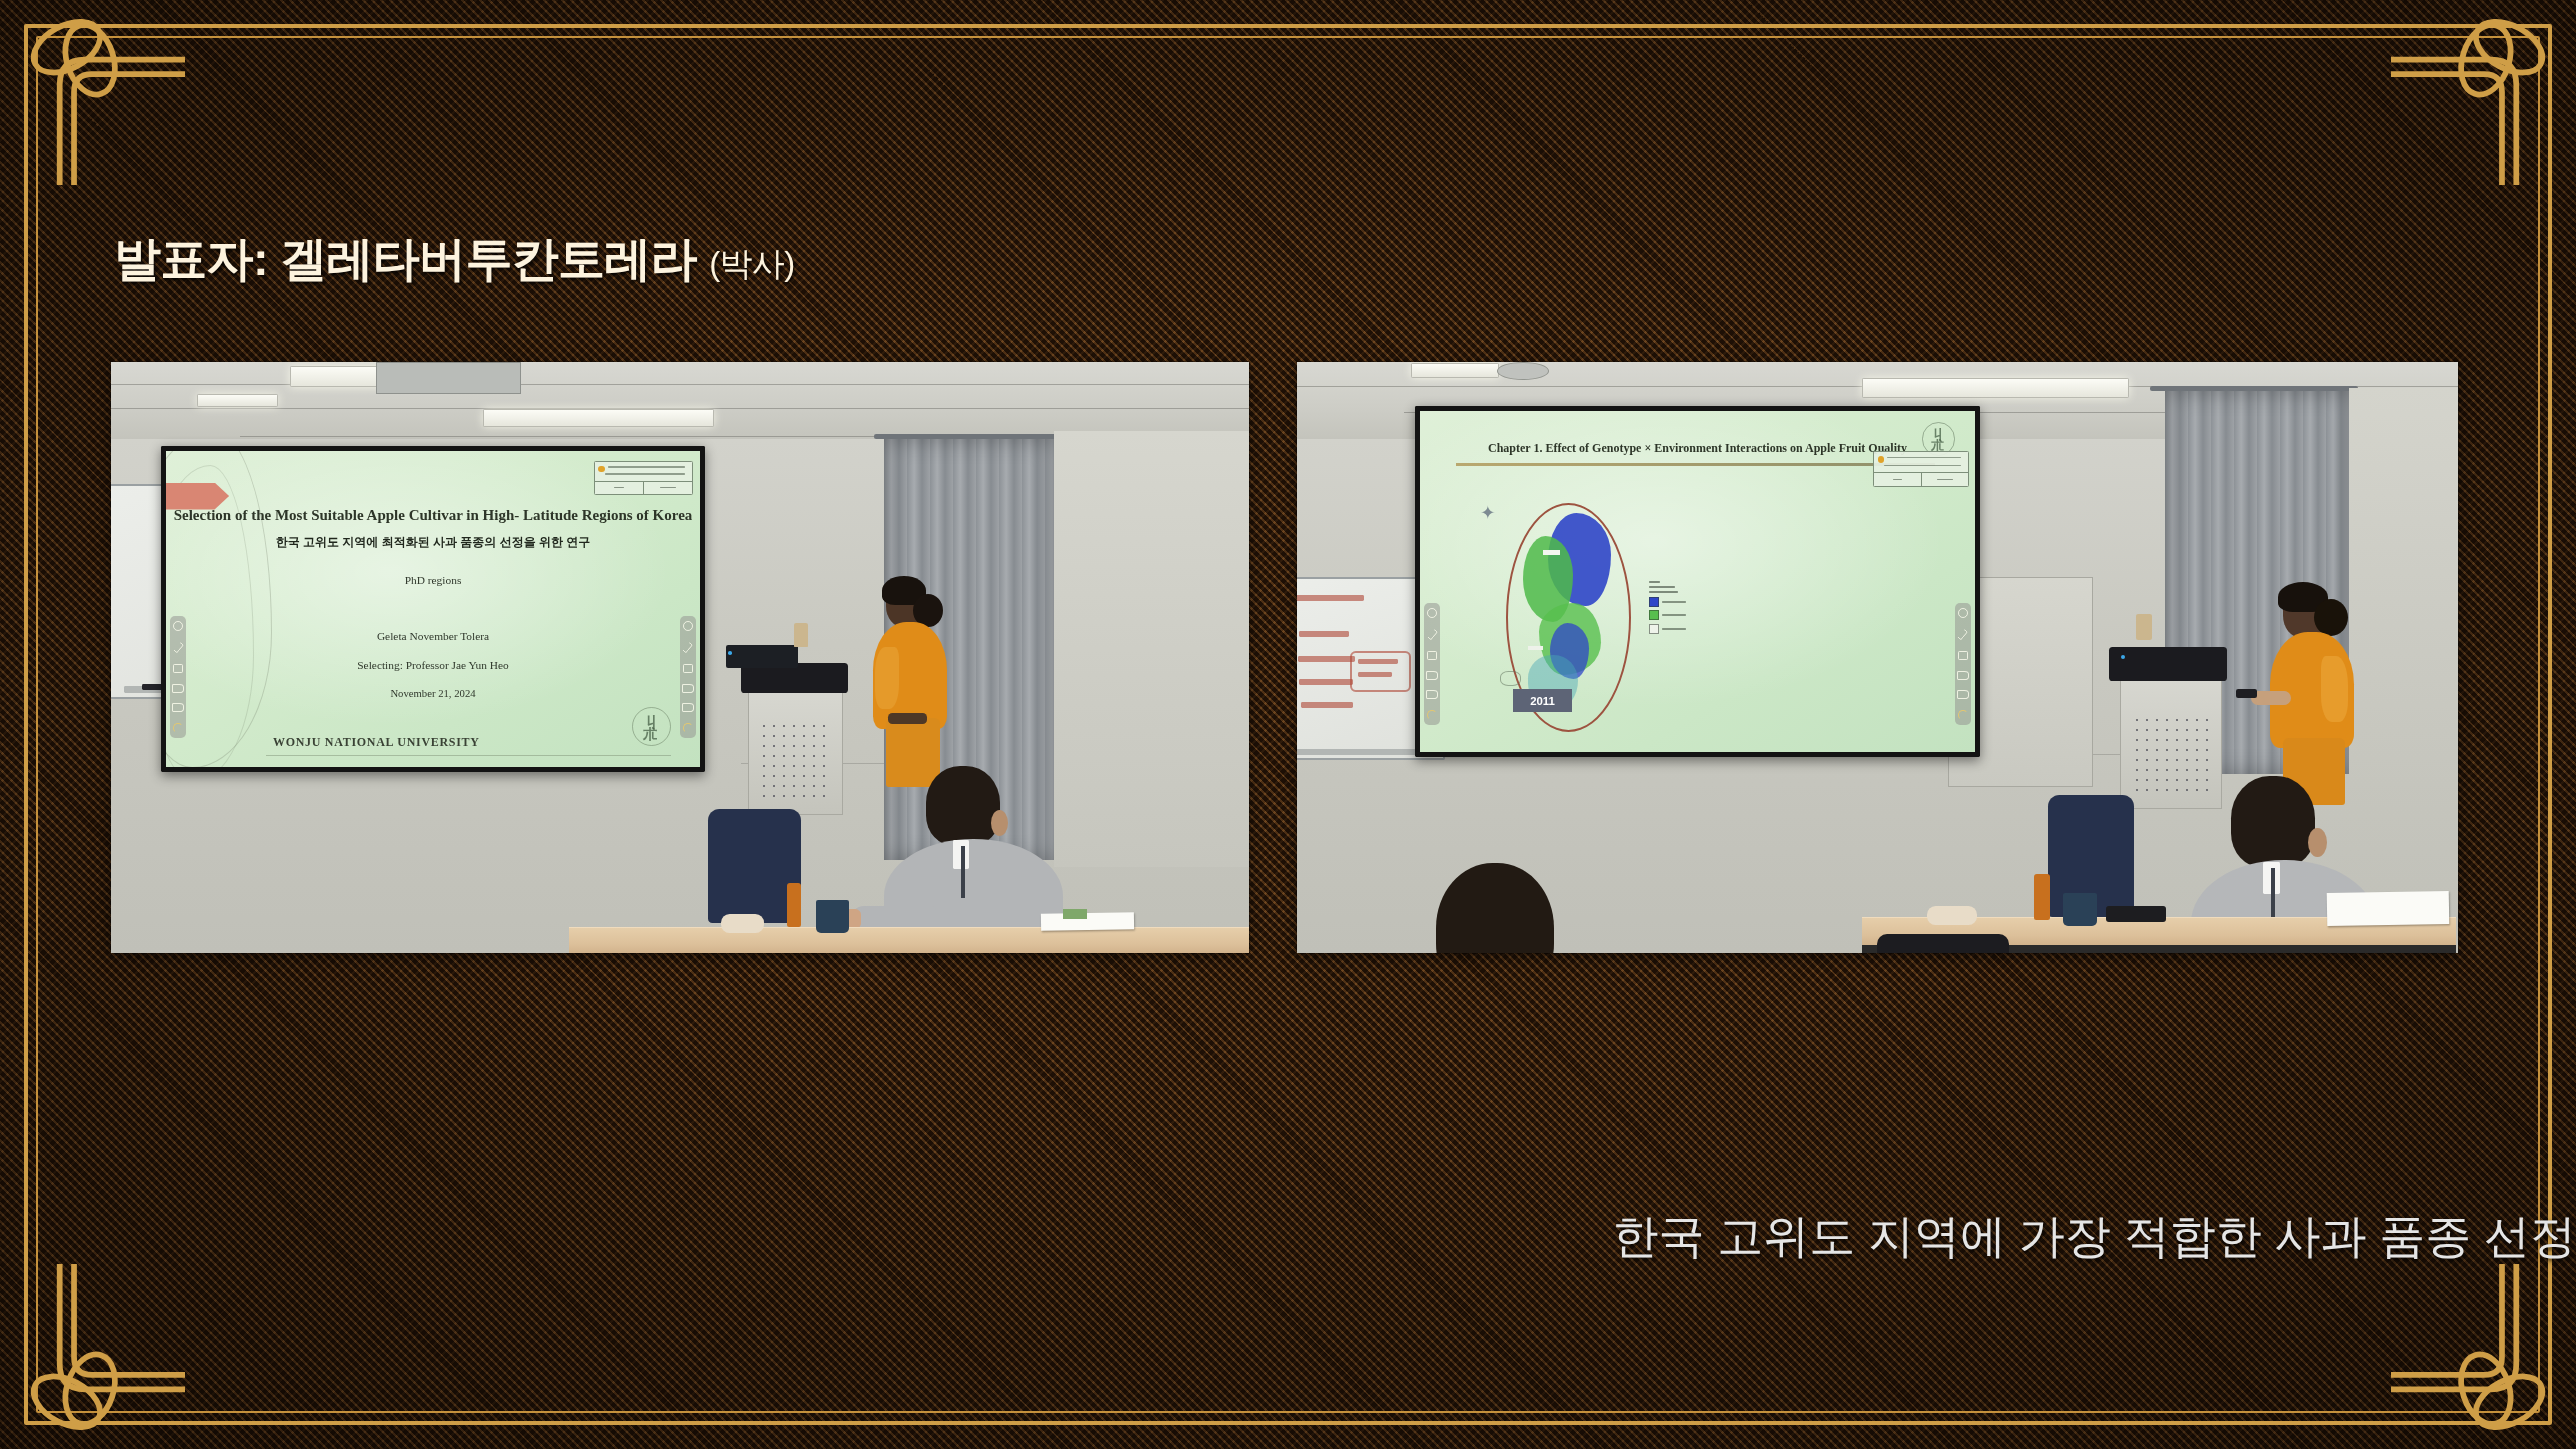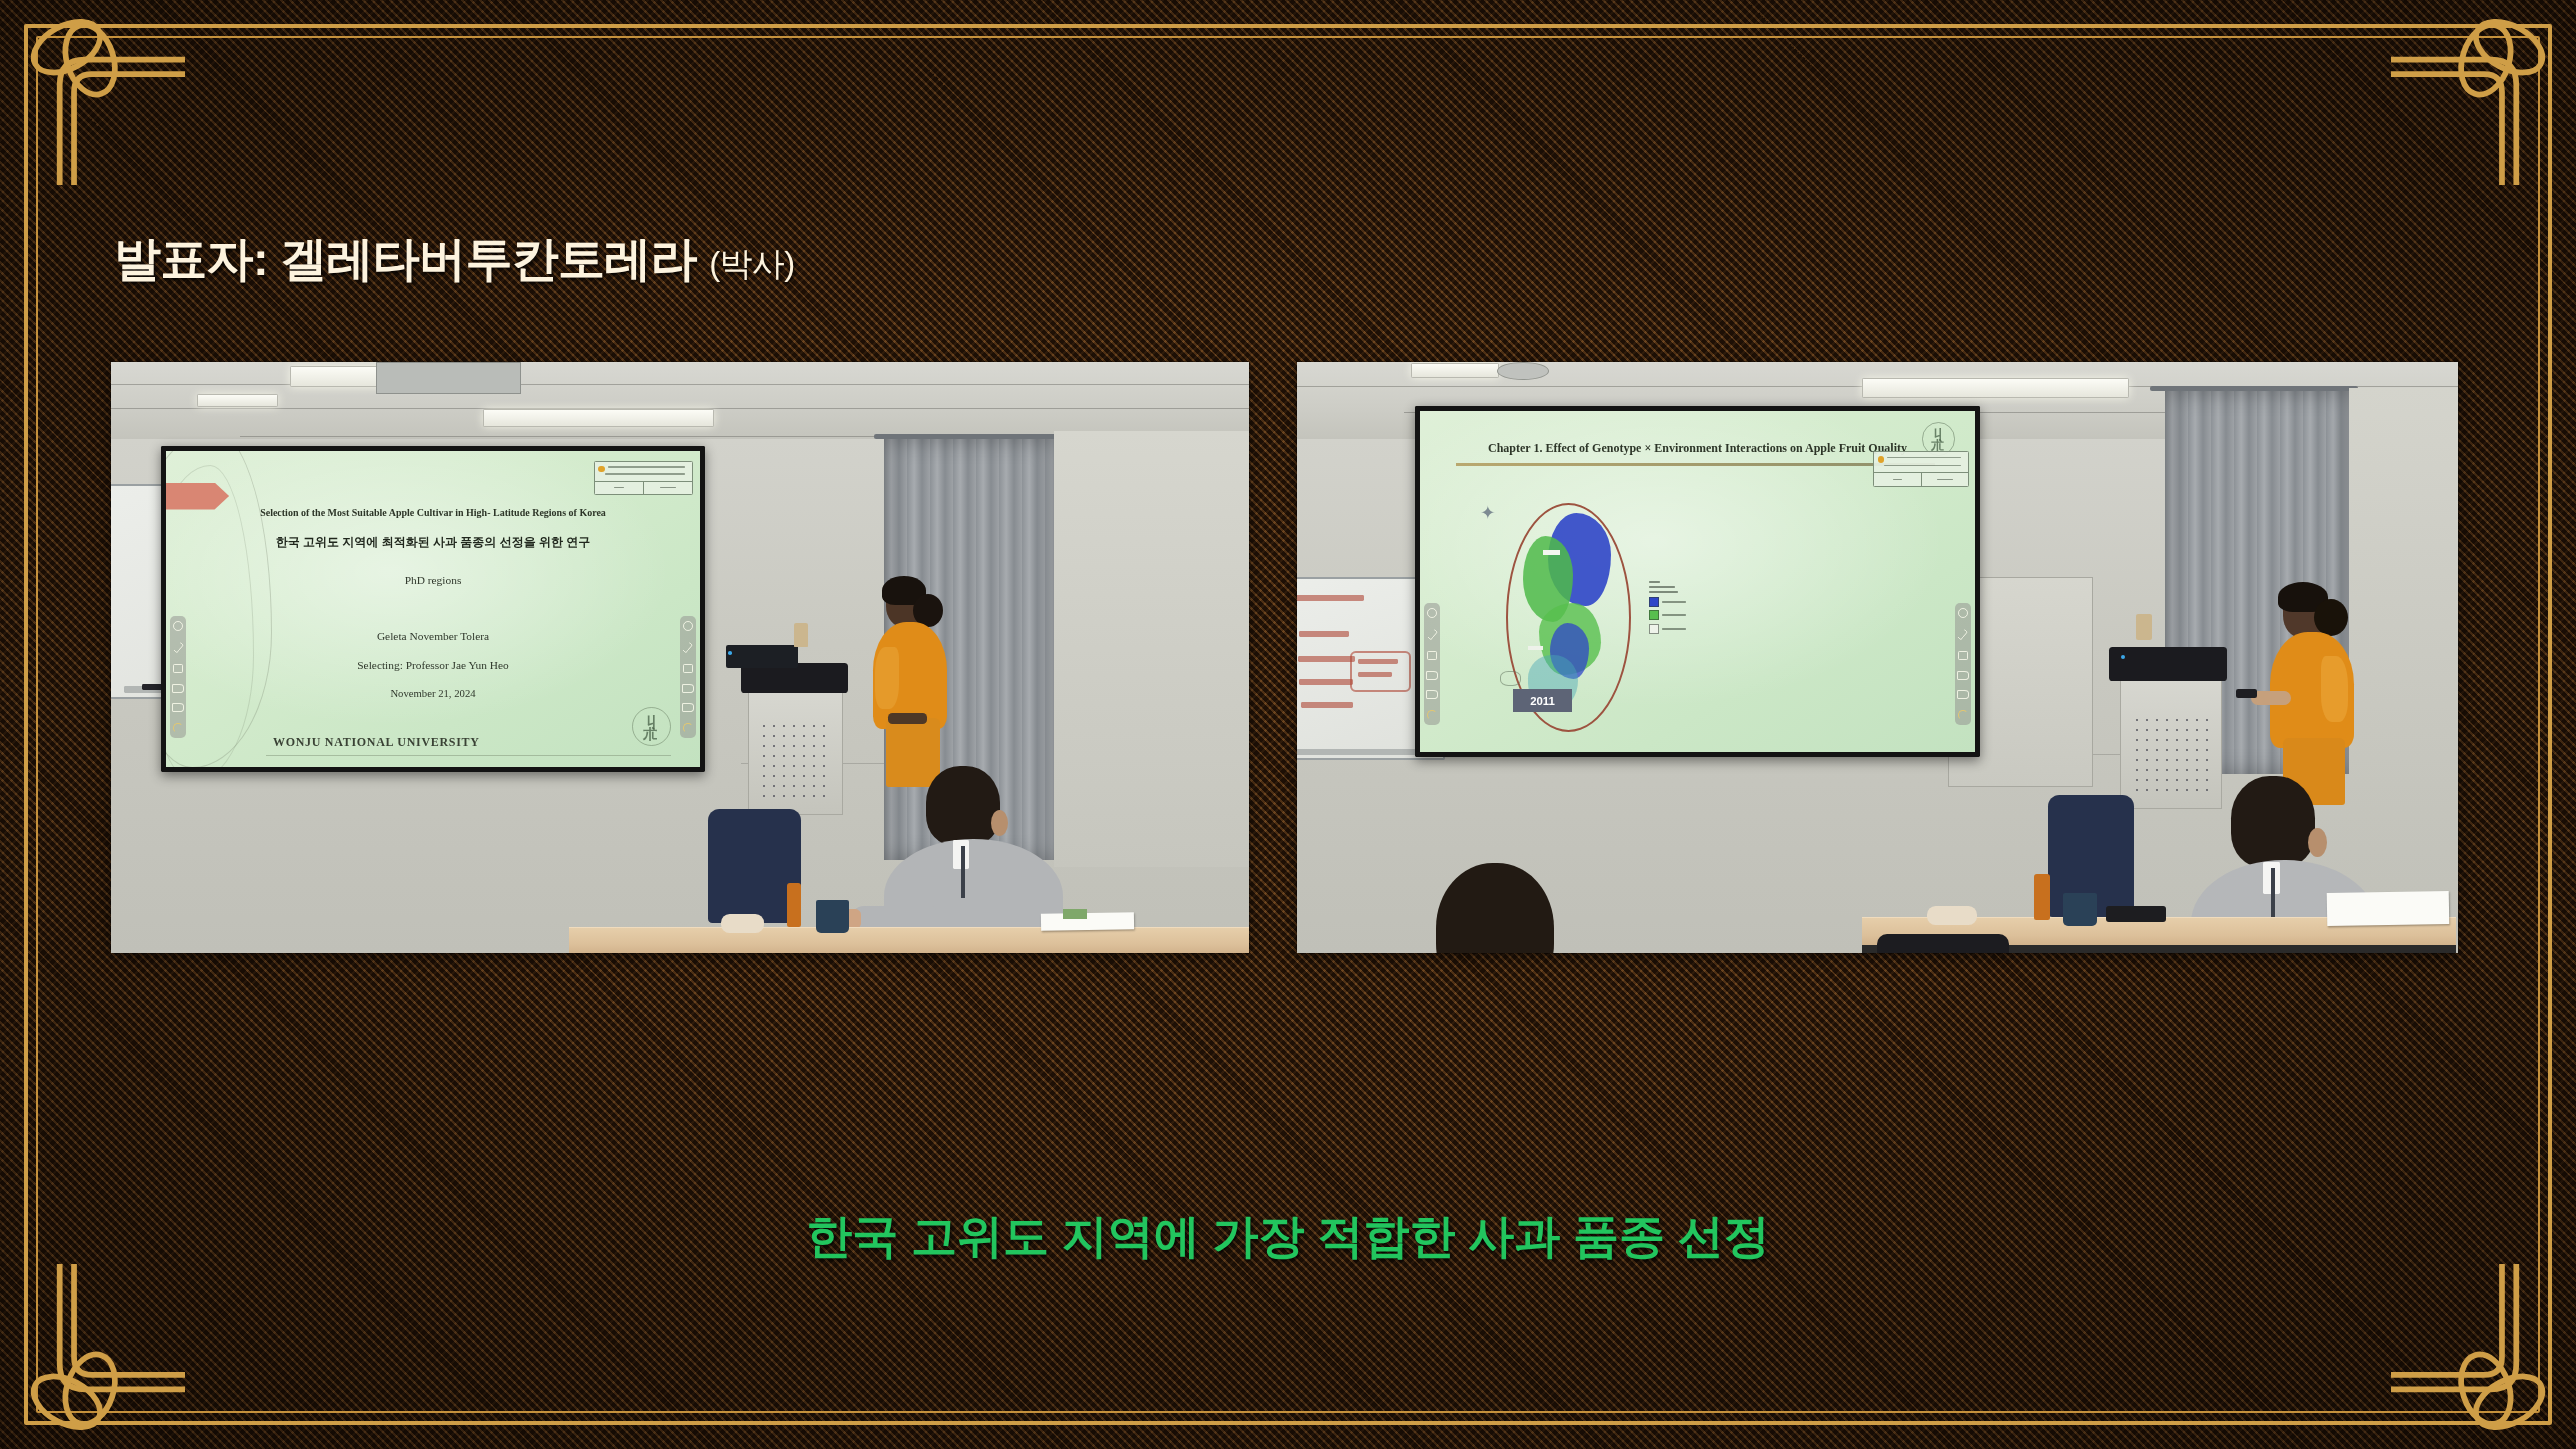--- a/index.html
+++ b/index.html
@@ -154,22 +154,22 @@
   .phone{position:absolute;background:#1d1d20;border-radius:2.9px;}
   .cup{position:absolute;background:#2a4157;border-radius:2.1px 2.1px 5px 5px;}
   .bottle{position:absolute;background:#c8701e;border-radius:2.9px 2.9px 2.1px 2.1px;}
   .podium{position:absolute;background:linear-gradient(180deg,#d9d9d2,#c4c4bc);border:0.7px solid #a9a9a1;}
   .monitor{position:absolute;background:#1b1b1f;border-radius:2.1px;}
 
   
   .cap-tag{position:absolute;left:0;right:0;top:1072px;text-align:center;
     color:#fbf1dd;font-size:43px;font-weight:700;
     text-shadow:1.4px 2.1px 4.3px rgba(0,0,0,.85);}
-  .cap-kr{position:absolute;left:0;right:0;top:1206px;text-align:center;
-    color:#22c55e;font-size:46px;font-weight:700;
+  .cap-kr{position:absolute;left:0;right:0;top:1206px;text-align:right;
+    color:#e5e5e5;font-size:46px;font-weight:400;
     text-shadow:1.4px 2.1px 4.3px rgba(0,0,0,.85);}
   .cap-en{position:absolute;left:0;right:0;top:1272px;text-align:center;
     color:#fcf4e2;font-size:50px;font-family:"Liberation Serif",serif;
     text-shadow:1.4px 2.1px 4.3px rgba(0,0,0,.85);}
 </style>
 </head>
 <body>
 
 <div class="slide">
   <div class="tex"></div>
@@ -267,21 +267,21 @@
     <div class="curtrod" style="right:182px;top:72px;width:193px;"></div>
     <div style="position:absolute;right:0;top:69px;bottom:86px;width:195px;background:linear-gradient(180deg,#d6d6ce,#c6c6be);"></div>
 
     <div class="screenframe" style="left:50px;top:84px;width:544px;height:326px;">
       <div class="screen">
         <div class="scr-glow"></div>
         <div class="scr-swirl" style="left:-39px;top:-21.5px;width:143px;height:336px;"></div>
         <div class="scr-swirl" style="left:-21.5px;top:14.3px;width:107px;height:315px;border-color:rgba(120,130,110,.22);"></div>
         <div class="scr-arrow" style="left:-2.9px;top:31.5px;width:66px;height:27px;"></div>
 
-        <div class="scr-title" style="left:0;right:0;top:56px;font-size:10px;">Selection of the Most Suitable  Apple Cultivar in High- Latitude Regions of Korea</div>
+        <div class="scr-title" style="left:0;right:0;top:56px;font-size:15px;">Selection of the Most Suitable  Apple Cultivar in High- Latitude Regions of Korea</div>
         <div class="scr-kr" style="left:0;right:0;top:83px;font-size:12px;">한국 고위도 지역에 최적화된 사과 품종의 선정을 위한 연구</div>
         <div class="scr-txt" style="left:0;right:0;top:123px;font-size:11.4px;">PhD regions</div>
         <div class="scr-txt" style="left:0;right:0;top:179px;font-size:11.4px;">Geleta November Tolera</div>
         <div class="scr-txt" style="left:0;right:0;top:208px;font-size:11.4px;">Selecting: Professor Jae Yun Heo</div>
         <div class="scr-txt" style="left:0;right:0;top:236px;font-size:10.7px;">November 21, 2024</div>
         <div class="scr-foot" style="left:107px;bottom:17px;font-size:12px;font-weight:700;">WONJU NATIONAL UNIVERSITY</div>
         <div class="scr-rule" style="left:100px;right:29px;bottom:11.4px;height:0.7px;background:rgba(110,125,100,.4);"></div>
 
         <div class="logo" style="right:29px;bottom:21.5px;width:37px;height:37px;">
           <b style="left:11.4px;top:5.7px;font-size:14.3px;">丩</b>

